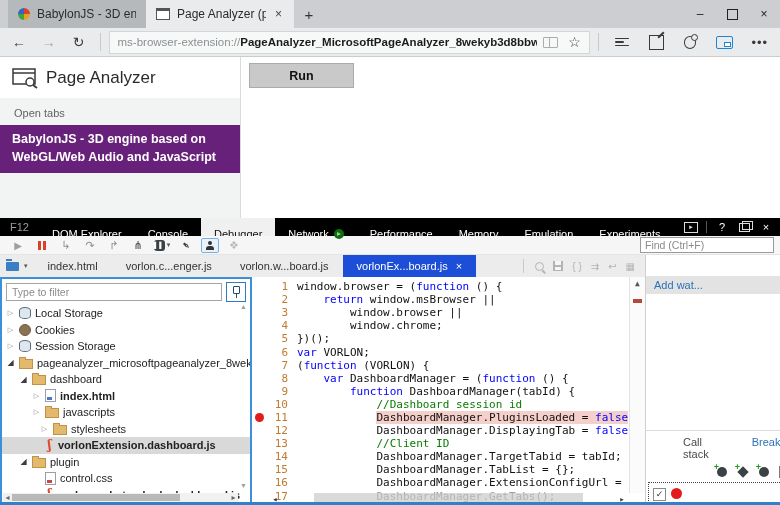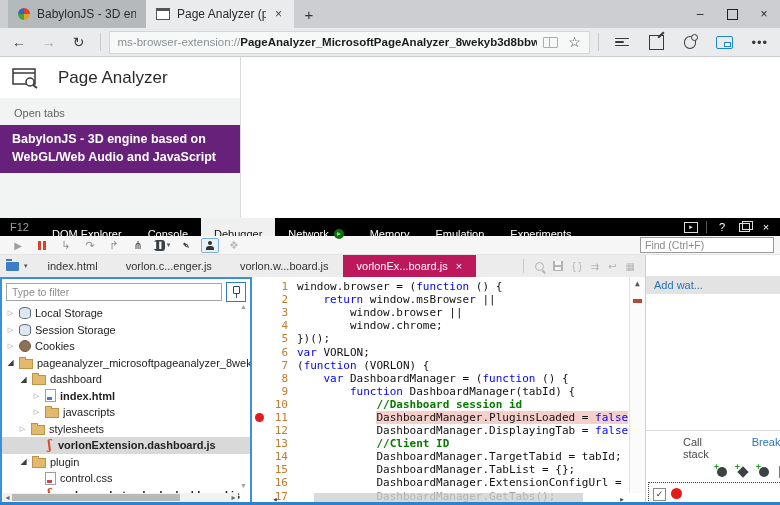--- a/index.html
+++ b/index.html
@@ -39,21 +39,21 @@
   .noteico{width:13px;height:13px;border:1px solid #3a3a3a;position:relative;margin:0 8px;}
   .noteico::after{content:"";position:absolute;right:-2px;top:-2px;width:8px;height:2px;background:#3a3a3a;transform:rotate(-45deg);}
   .shareico{width:11px;height:11px;border:1.5px solid #3a3a3a;border-radius:50%;position:relative;margin:0 8px;}
   .shareico::after{content:"";position:absolute;right:-3px;top:-3px;width:5px;height:5px;border-radius:50%;background:#e9ebec;border:1.5px solid #3a3a3a;}
   .sbico{width:15px;height:11px;border:1.5px solid #1c86d4;border-radius:2px;position:relative;margin:0 8px;}
   .sbico::after{content:"";position:absolute;right:1px;bottom:1px;width:5px;height:3px;border:1px solid #1c86d4;background:#fff;}
   .moreico{font-size:13px;color:#3a3a3a;letter-spacing:1px;margin:0 6px;}
   
   .pagearea{height:161px;flex:0 0 161px;display:flex;background:#fff;border-top:1px solid #c9cbcc;}
   .sidebar{width:240px;flex:0 0 240px;background:#f2f3f3;border-right:1px solid #dadbdc;display:flex;flex-direction:column;}
-  .pa-head{display:flex;align-items:center;gap:20px;padding:10px 12px 9px;background:#fff;}
+  .pa-head{display:flex;align-items:center;gap:8px;padding:10px 12px 9px;background:#fff;}
   .pa-title{font-size:17px;color:#2b2b2b;}
   .opentabs{font-size:11px;color:#5f6468;padding:9px 14px 6px;}
   .purpitem{background:#68217a;color:#fff;font-weight:bold;font-size:12.5px;line-height:18px;padding:5px 12px 7px;}
   .pcontent{flex:1;position:relative;background:#fff;}
   .runbtn{position:absolute;left:8px;top:6px;width:105px;height:25px;background:#c9c9c9;border:1px solid #ababab;
           font-weight:bold;font-size:12.5px;color:#111;display:flex;align-items:center;justify-content:center;font-family:inherit;}
   
   .dtbar{height:18px;flex:0 0 18px;background:#000;display:flex;align-items:stretch;font-size:11px;color:#fff;}
   .f12lbl{color:#9b9b9b;padding:0 10px;line-height:18px;}
   .dt-tab{padding:16px 13px;line-height:18px;display:flex;align-items:center;gap:5px;white-space:nowrap;}
@@ -86,21 +86,21 @@
            font-family:inherit;color:#333;padding:0 4px;background:#fff;}
   .findbox::placeholder{color:#8a8a8a;}
   
   .workspace{flex:1;display:flex;min-height:0;}
   .mainleft{width:645px;flex:0 0 645px;display:flex;flex-direction:column;min-height:0;}
   .filetabs{height:22px;flex:0 0 22px;background:#ececec;display:flex;align-items:stretch;font-size:11px;color:#333;}
   .folderbtn{display:flex;align-items:center;gap:3px;padding:0 6px;}
   .ffold{width:13px;height:9px;background:#3b7ec4;border-radius:1px;position:relative;}
   .ffold::before{content:"";position:absolute;top:-3px;left:0;width:6px;height:2px;background:#3b7ec4;}
   .ftab{padding:0 14px;display:flex;align-items:center;gap:8px;white-space:nowrap;}
-  .ftab.active{background:#be185d;color:#fff;}
+  .ftab.active{background:#1d4ed8;color:#fff;}
   .ftab .x{font-size:11px;}
   .ft-icons{margin-left:auto;display:flex;align-items:center;gap:9px;padding-right:10px;}
   .ft-icons .ic{display:flex;align-items:center;justify-content:center;}
   .ftdiv{width:1px;height:14px;background:#c9c9c9;margin-right:2px;}
   .gicon{color:#b0b4b7;font-size:10px;}
   .mainrow{flex:1;display:flex;min-height:0;}
   
   .treepanel{width:252px;flex:0 0 252px;border:2px solid #3c8fd9;box-sizing:border-box;background:#fff;
              display:flex;flex-direction:column;position:relative;overflow:hidden;}
   .filterrow{display:flex;align-items:center;gap:4px;padding:3px 4px 2px;}
@@ -130,21 +130,21 @@
   .hscroll .arrL,.hscroll .arrR{font-size:8px;color:#666;width:9px;text-align:center;}
   .hthumb{height:7px;background:#b9b9b9;width:168px;}
   
   .editor{flex:1;position:relative;overflow:hidden;font-family:"DejaVu Sans Mono","Liberation Mono",monospace;font-size:11px;background:#fff;}
   .codewrap{position:absolute;left:0;top:3px;right:15px;bottom:0;overflow:hidden;}
   .cline{height:13.1px;display:flex;align-items:center;}
   .gut{width:15px;flex:0 0 15px;position:relative;height:100%;}
   .bpdot{position:absolute;left:3px;top:2px;width:9px;height:9px;border-radius:50%;background:#e21b1b;}
   .lno{width:21px;flex:0 0 21px;text-align:right;color:#c07b30;padding-right:9px;}
   .ct{white-space:pre;color:#111;}
-  .ct .k{color:#0101fd;} .ct .c{color:#087a00;font-weight:bold;} .ct .s{color:#a31515;}
+  .ct .k{color:#0101fd;} .ct .c{color:#087a00;} .ct .s{color:#a31515;}
   .ct .hl{background:#f5d0cb;} .ct .dim,.cline.dim .ct{color:#9d9d9d;}
   .ed-vscroll{position:absolute;right:0;top:0;bottom:12px;width:15px;border-left:1px solid #e3e3e3;background:#fbfbfb;}
   .ed-vup{position:absolute;top:2px;left:0;right:0;text-align:center;font-size:8px;color:#555;}
   .ed-mark{position:absolute;top:22px;left:3px;width:9px;height:4px;background:#b24a3a;}
   .ed-hscroll{position:absolute;left:16px;right:16px;bottom:1px;height:11px;display:flex;align-items:center;}
   .ed-hscroll .arrL,.ed-hscroll .arrR{font-size:9px;color:#333;width:14px;text-align:center;}
   .ed-hthumb{position:absolute;left:46px;right:46px;top:0;height:11px;background:rgba(195,195,195,0.62);}
   
   .rpanel{flex:1;border-left:1px solid #cfcfcf;display:flex;flex-direction:column;font-size:11px;min-height:0;background:#fff;}
   .wtitle{color:#2a72b8;padding:5px 8px 4px;border-bottom:1px solid #dcdcdc;}
@@ -224,37 +224,43 @@
           <rect x="1" y="2" width="22" height="15" fill="none" stroke="#3a3a3a" stroke-width="1.5"></rect>
           <line x1="1" y1="6" x2="23" y2="6" stroke="#3a3a3a" stroke-width="1.5"></line>
           <circle cx="18" cy="15" r="4" fill="#fff" stroke="#3a3a3a" stroke-width="1.5"></circle>
           <line x1="21" y1="18" x2="25" y2="21" stroke="#3a3a3a" stroke-width="1.8"></line>
         </svg>
         <span class="pa-title">Page Analyzer</span>
       </div>
       <div class="opentabs">Open tabs</div>
       <div class="purpitem">BabylonJS - 3D engine based on WebGL/Web Audio and JavaScript</div>
     </div>
+    <div class="pcontent">
+      <button class="runbtn">Run</button>
+    </div>
   </div>
 
   <div class="dtbar">
     <span class="f12lbl">F12</span>
     <div id="dtTabs" style="display:flex;">
         <span class="dt-tab">
           <span>DOM Explorer</span>
         </span>
         <span class="dt-tab">
           <span>Console</span>
         </span>
         <span class="dt-tab active">
           <span>Debugger</span>
         </span>
         <span class="dt-tab">
           <span>Network</span>
           <span class="netplay"></span>
+        </span>
+        <span class="dt-tab">
+          <span>Performance</span>
         </span>
         <span class="dt-tab">
           <span>Memory</span>
         </span>
         <span class="dt-tab">
           <span>Emulation</span>
         </span>
         <span class="dt-tab">
           <span>Experiments</span>
         </span>
@@ -365,27 +371,27 @@
             <span class="pinbtn"></span>
           </div>
           <div class="tree" id="treeList">
               <div class="trow" style="padding-left: 4px;">
                 <span class="arr">▷</span>
                 <span class="i-db"></span>
                 <span class="lab">Local Storage</span>
               </div>
               <div class="trow" style="padding-left: 4px;">
                 <span class="arr">▷</span>
+                <span class="i-cookie"></span>
+                <span class="lab">Cookies</span>
+              </div>
+              <div class="trow" style="padding-left: 4px;">
+                <span class="arr">▷</span>
                 <span class="i-db"></span>
                 <span class="lab">Session Storage</span>
-              </div>
-              <div class="trow" style="padding-left: 4px;">
-                <span class="arr">▷</span>
-                <span class="i-cookie"></span>
-                <span class="lab">Cookies</span>
               </div>
               <div class="trow" style="padding-left: 4px;">
                 <span class="arr exp">◢</span>
                 <span class="i-folder"></span>
                 <span class="lab">pageanalyzer_microsoftpageanalyzer_8wekyb3d8bbwe</span>
               </div>
               <div class="trow" style="padding-left: 17px;">
                 <span class="arr exp">◢</span>
                 <span class="i-folder"></span>
                 <span class="lab">dashboard</span>
@@ -393,21 +399,21 @@
               <div class="trow bold" style="padding-left: 30px;">
                 <span class="arr">▷</span>
                 <span class="i-page html"></span>
                 <span class="lab">index.html</span>
               </div>
               <div class="trow" style="padding-left: 30px;">
                 <span class="arr">▷</span>
                 <span class="i-folder"></span>
                 <span class="lab">javascripts</span>
               </div>
-              <div class="trow" style="padding-left: 16px;">
+              <div class="trow" style="padding-left: 38px;">
                 <span class="arr">▷</span>
                 <span class="i-folder"></span>
                 <span class="lab">stylesheets</span>
               </div>
               <div class="trow bold sel" style="padding-left: 30px;">
                 <span class="arr"></span>
                 <span class="i-js">ʃ</span>
                 <span class="lab">vorlonExtension.dashboard.js</span>
               </div>
               <div class="trow" style="padding-left: 17px;">

